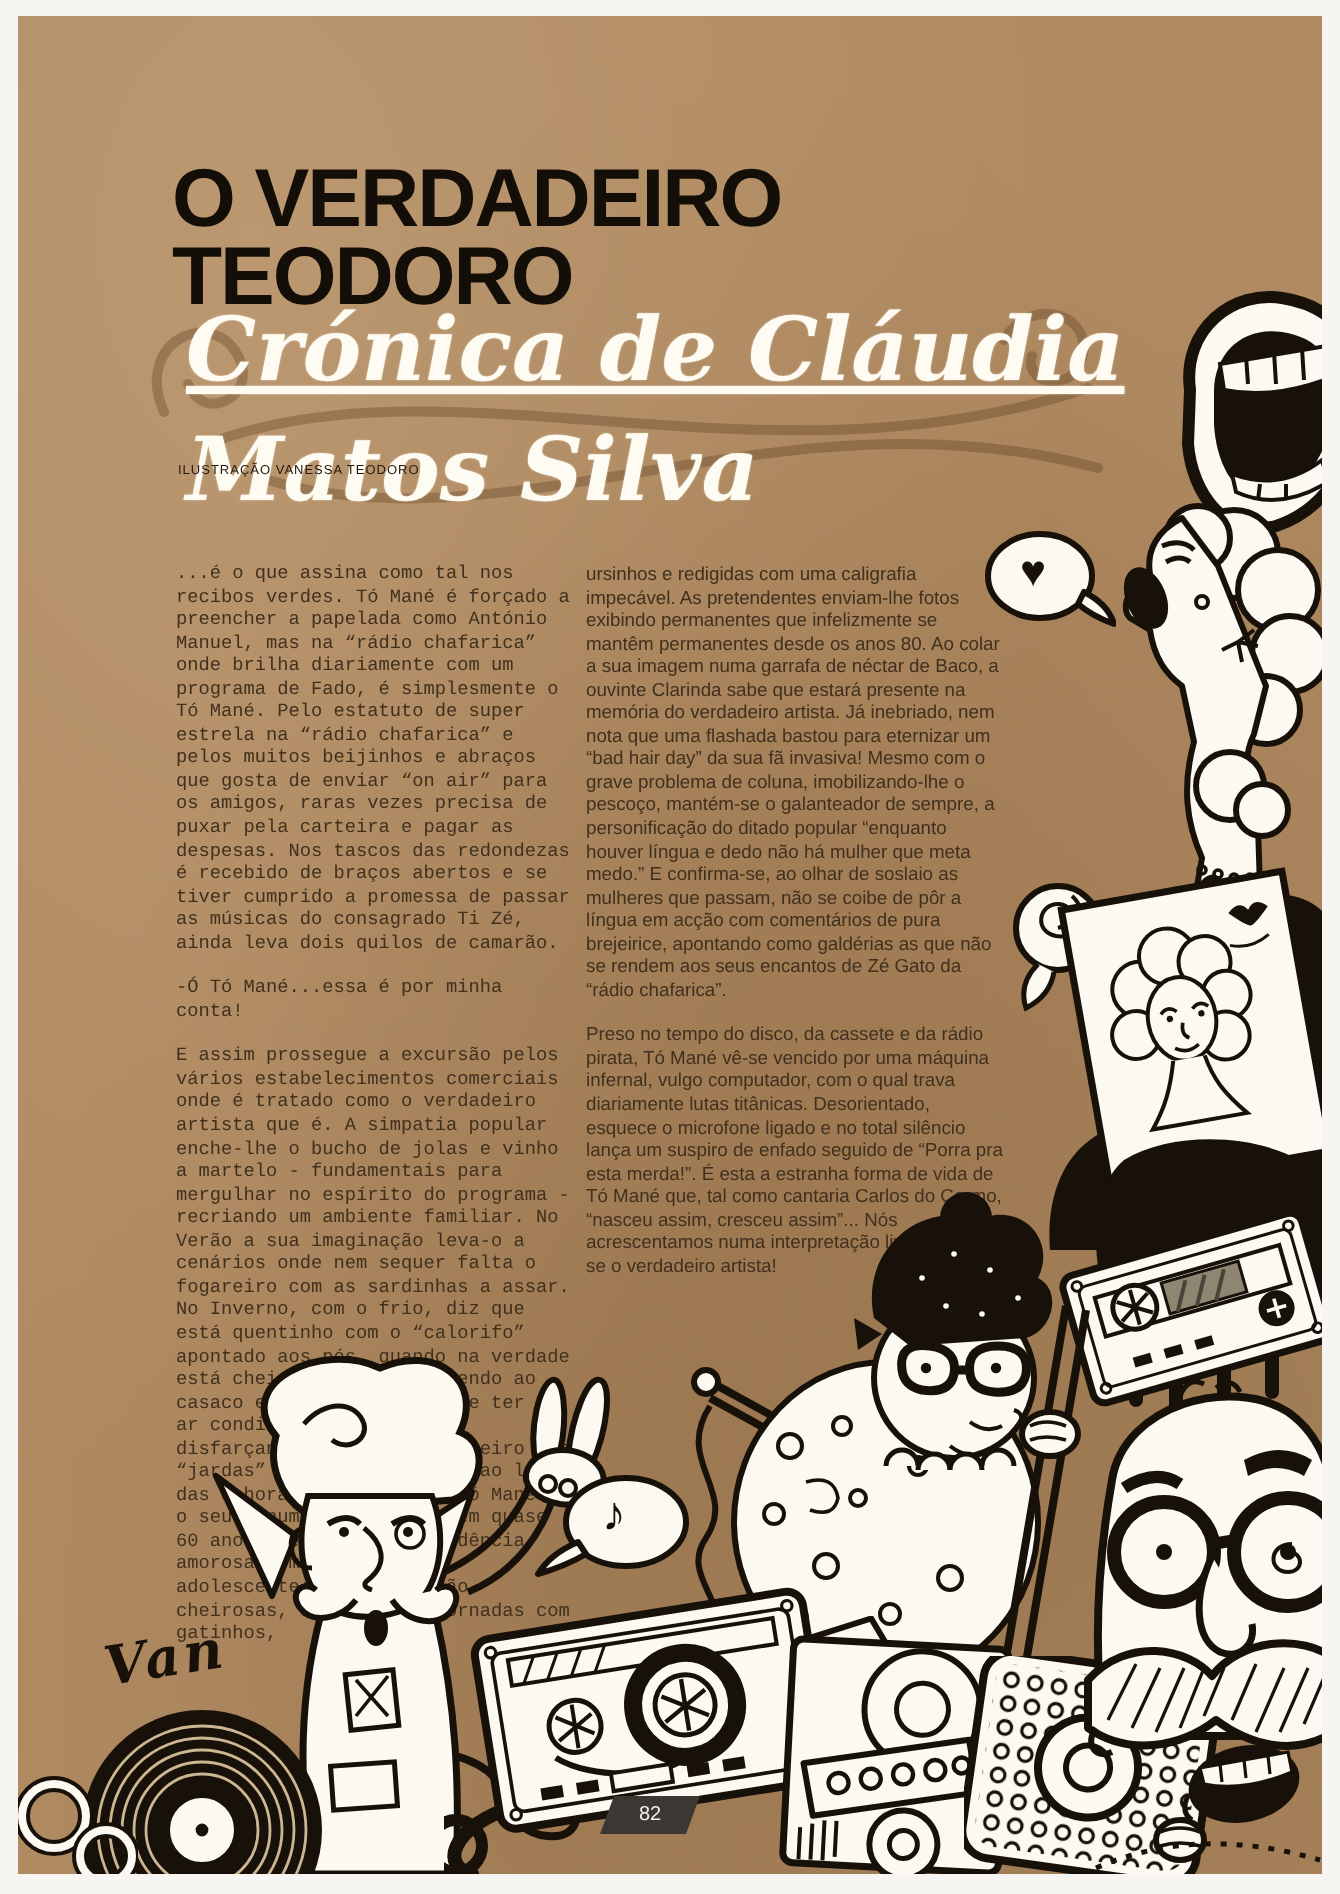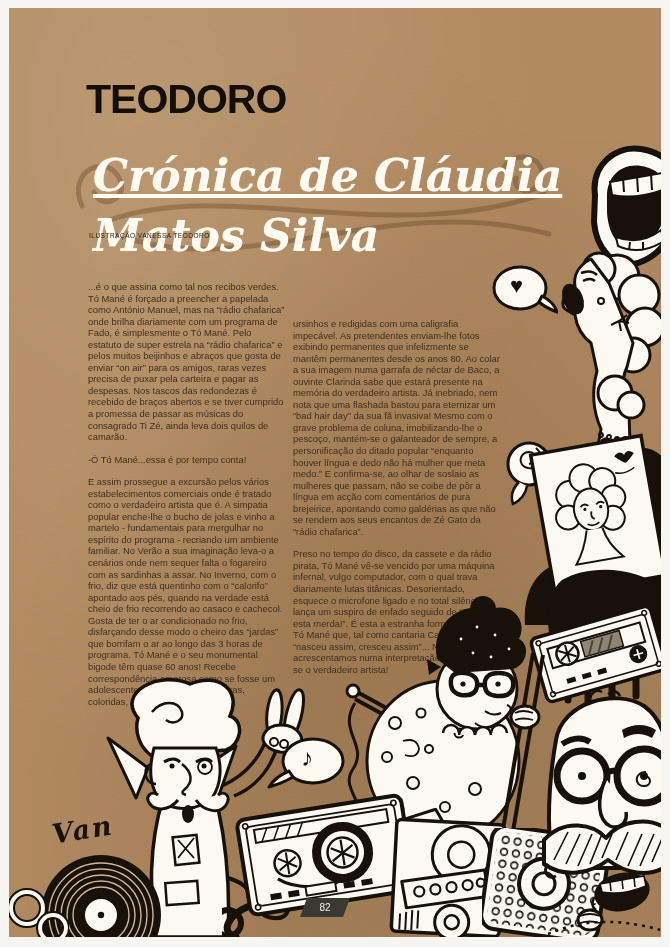--- a/index.html
+++ b/index.html
@@ -14,22 +14,22 @@
            #b08a61;}
   .title{position:absolute;left:77px;top:72px;color:#140e08;font-weight:bold;
          font-size:41px;line-height:39px;letter-spacing:-1px;white-space:nowrap;}
   .subtitle{position:absolute;color:#fdfbf2;font-family:"DejaVu Serif",serif;font-style:italic;
             font-weight:bold;white-space:nowrap;text-shadow:0 0 1px rgba(255,250,235,.6);}
   .sub1{left:84px;top:142px;font-size:44px;text-decoration:underline;}
   .sub2{left:84px;top:190px;font-size:44px;margin-top:12px;}
   .credit{position:absolute;left:80px;top:224px;color:#241a10;font-size:6.5px;letter-spacing:.5px;}
   .col{position:absolute;top:273px;color:#40301e;font-size:9.4px;line-height:11.55px;text-align:left;}
   .col p{margin:0 0 11px 0;}
-  .col-left{left:79px;width:199px;}
-  .col-right{left:284px;width:210px;margin-top:37px;}
+  .col-left{left:79px;width:199px;font-family:Liberation Mono, monospace;}
+  .col-right{left:284px;width:210px;}
   .ill{position:absolute;}
   .glyph{position:absolute;color:#17110a;font-weight:bold;}
   .sig{position:absolute;left:43px;top:806px;color:#17110a;font-family:"DejaVu Serif",serif;
        font-style:italic;font-weight:bold;font-size:27px;transform:rotate(-9deg);letter-spacing:2px;}
   .pagenum{position:absolute;left:291px;top:890px;width:50px;height:19px;background:#3b3733;
            clip-path:polygon(14% 0,100% 0,86% 100%,0 100%);display:flex;align-items:center;
            justify-content:center;color:#f3f1ec;font-size:10px;}
   svg{display:block;}
 </style>
 </head>
@@ -41,29 +41,30 @@
   <svg class="ill" style="left:55px;top:128px" width="500" height="120" viewBox="0 0 500 120">
     <g fill="none" stroke="rgba(78,50,22,0.30)" stroke-width="5" stroke-linecap="round">
       <path d="M18,70 C2,34 44,16 56,44 C64,62 38,76 30,56"></path>
       <path d="M40,86 C160,40 320,112 480,58"></path>
       <path d="M70,104 C190,140 330,56 485,98"></path>
       <path d="M438,34 C452,10 486,22 476,46 C470,60 448,56 452,42"></path>
     </g>
   </svg>
 
   <div class="title">
+    <div>O VERDADEIRO</div>
     <div>TEODORO</div>
   </div>
   <div class="subtitle sub1">Crónica de Cláudia</div>
   <div class="subtitle sub2">Matos Silva</div>
   <div class="credit">ILUSTRAÇÃO VANESSA TEODORO</div>
 
   <div class="col col-left">
     <p>...é o que assina como tal nos recibos verdes. Tó Mané é forçado a preencher a papelada como António Manuel, mas na “rádio chafarica” onde brilha diariamente com um programa de Fado, é simplesmente o Tó Mané. Pelo estatuto de super estrela na “rádio chafarica” e pelos muitos beijinhos e abraços que gosta de enviar “on air” para os amigos, raras vezes precisa de puxar pela carteira e pagar as despesas. Nos tascos das redondezas é recebido de braços abertos e se tiver cumprido a promessa de passar as músicas do consagrado Ti Zé, ainda leva dois quilos de camarão.</p>
-    <p>-Ó Tó Mané...essa é por tempo conta!</p>
+    <p>-Ó Tó Mané...essa é por minha conta!</p>
     <p>E assim prossegue a excursão pelos vários estabelecimentos comerciais onde é tratado como o verdadeiro artista que é. A simpatia popular enche-lhe o bucho de jolas e vinho a martelo - fundamentais para mergulhar no espírito do programa - recriando um ambiente familiar. No Verão a sua imaginação leva-o a cenários onde nem sequer falta o fogareiro com as sardinhas a assar. No Inverno, com o frio, diz que está quentinho com o “calorifo” apontado aos pés, quando na verdade está cheio de frio recorrendo ao casaco e cachecol. Gosta de ter o ar condicionado no frio, disfarçando desse modo o cheiro das “jardas” que borrifam o ar ao longo das 3 horas de programa. Tó Mané e o seu monumental bigode têm quase 60 anos! Recebe correspondência amorosa como se fosse um adolescente: as cartas são cheirosas, coloridas, adornadas com gatinhos,</p>
   </div>
   <div class="col col-right">
     <p>ursinhos e redigidas com uma caligrafia impecável. As pretendentes enviam-lhe fotos exibindo permanentes que infelizmente se mantêm permanentes desde os anos 80. Ao colar a sua imagem numa garrafa de néctar de Baco, a ouvinte Clarinda sabe que estará presente na memória do verdadeiro artista. Já inebriado, nem nota que uma flashada bastou para eternizar um “bad hair day” da sua fã invasiva! Mesmo com o grave problema de coluna, imobilizando-lhe o pescoço, mantém-se o galanteador de sempre, a personificação do ditado popular “enquanto houver língua e dedo não há mulher que meta medo.” E confirma-se, ao olhar de soslaio as mulheres que passam, não se coibe de pôr a língua em acção com comentários de pura brejeirice, apontando como galdérias as que não se rendem aos seus encantos de Zé Gato da “rádio chafarica”.</p>
     <p>Preso no tempo do disco, da cassete e da rádio pirata, Tó Mané vê-se vencido por uma máquina infernal, vulgo computador, com o qual trava diariamente lutas titânicas. Desorientado, esquece o microfone ligado e no total silêncio lança um suspiro de enfado seguido de “Porra pra esta merda!”. É esta a estranha forma de vida de Tó Mané que, tal como cantaria Carlos do Carmo, “nasceu assim, cresceu assim”... Nós acrescentamos numa interpretação livre: chama-se o verdadeiro artista!</p>
   </div>
 
   <svg class="ill" style="left:576px;top:132px" width="95" height="140" viewBox="0 0 95 140">
     <path d="M10,55 C6,24 32,5 56,9 C82,13 95,30 94,58 C93,88 80,114 53,123 C28,130 11,107 9,82 Z" fill="#fbf9f2" stroke="#17110a" stroke-width="6"></path>
     <path d="M22,56 C22,36 37,23 56,26 C76,29 83,42 82,60 C81,82 71,102 51,108 C33,112 23,92 22,72 Z" fill="#17110a"></path>

